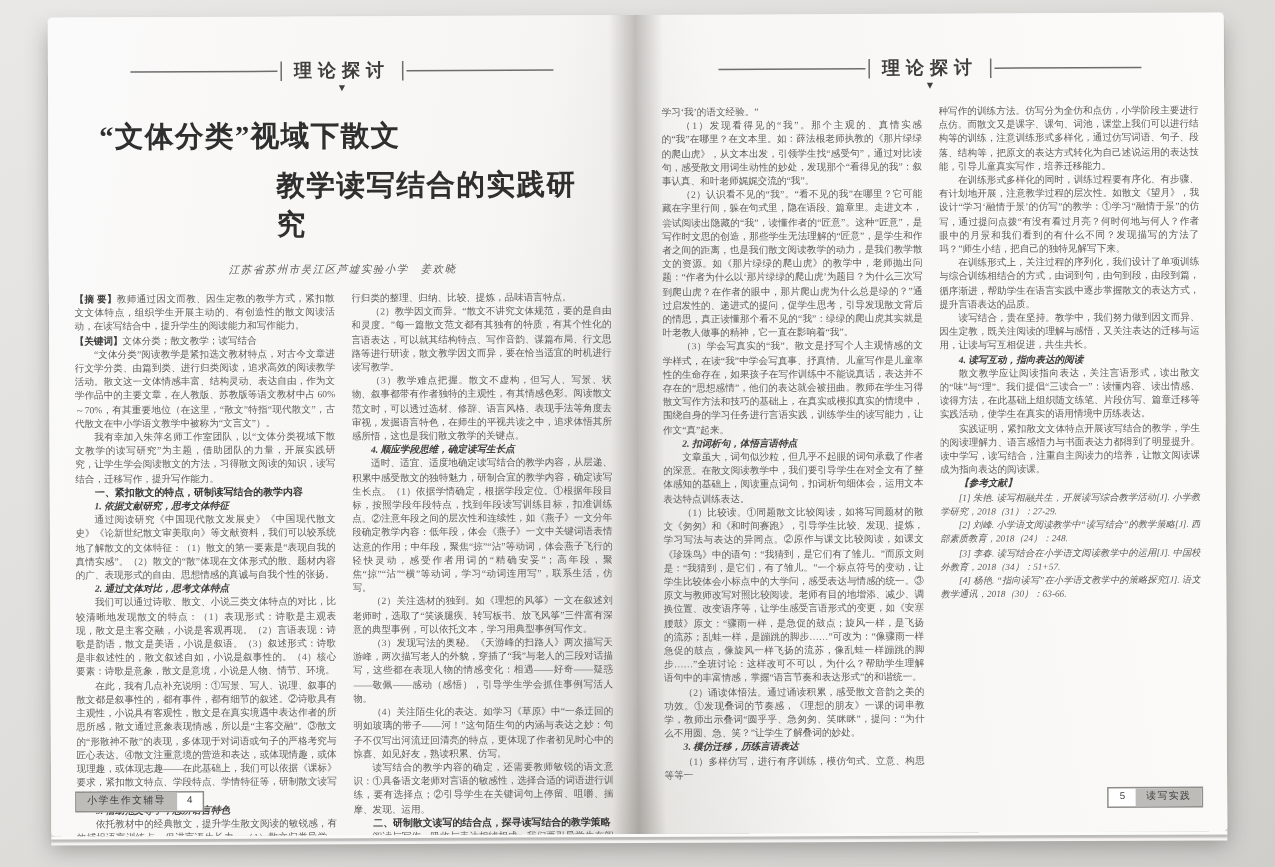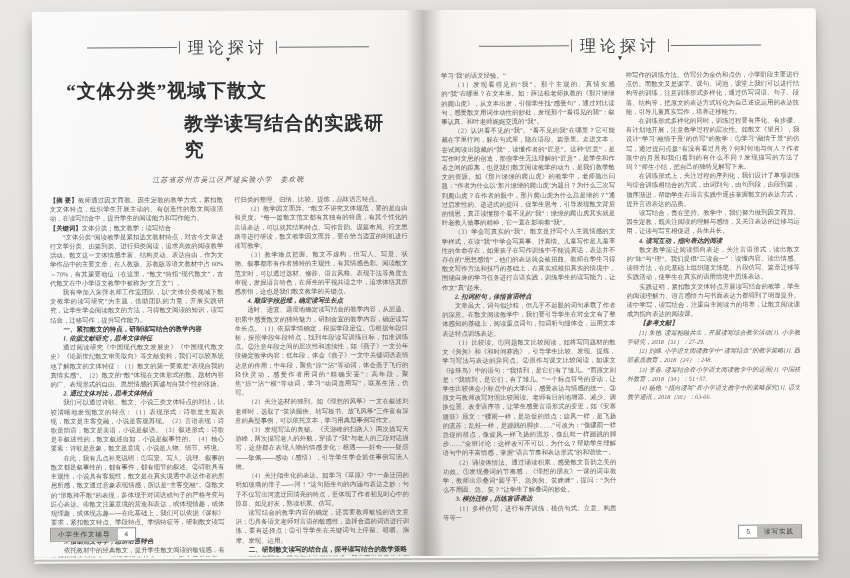--- a/index.html
+++ b/index.html
@@ -18,21 +18,21 @@
   .page.right { background:linear-gradient(260deg,#fcfbfa 0%,#f7f6f4 72%,#e6e4e1 96%,#d2d0cc 100%);
                 border-radius:0 3px 3px 0; }
   .spine { position:absolute; left:50%; top:0; width:36px; height:100%; transform:translateX(-50%);
            background:linear-gradient(90deg,rgba(0,0,0,0) 0%,rgba(70,65,58,.28) 50%,rgba(0,0,0,0) 100%);
            pointer-events:none; z-index:5; }
 
   
   .sec-head { display:flex; align-items:center; justify-content:center;
               margin:30px auto 0; width:72%; color:#4a4a4a; }
   .sec-head .rule { flex:1; height:1px; background:#6d6d6d; }
-  .sec-head .lbl { padding:0 8px; font-size:16px; font-weight:normal; letter-spacing:4px;
+  .sec-head .lbl { padding:0 8px; font-size:12px; font-weight:bold; letter-spacing:4px;
                    color:#3f3f3f; border-left:1px solid #6d6d6d; border-right:1px solid #6d6d6d;
                    margin:0 2px; line-height:13px; font-family:"Liberation Serif",serif; }
   .tri { text-align:center; font-size:7px; color:#3f3f3f; line-height:8px; margin-top:2px; }
 
   
   .title-block { margin-top:14px; padding:0 34px; font-family:"Liberation Serif",serif; color:#2f2f2f; }
   .t1 { font-size:19px; font-weight:bold; letter-spacing:1px; }
   .t2 { font-size:19px; font-weight:bold; letter-spacing:1px; padding-left:118px; margin-top:7px; }
   .byline { text-align:center; font-size:7px; color:#5c5b59; margin-top:12px;
             font-style:italic; letter-spacing:1px; }

